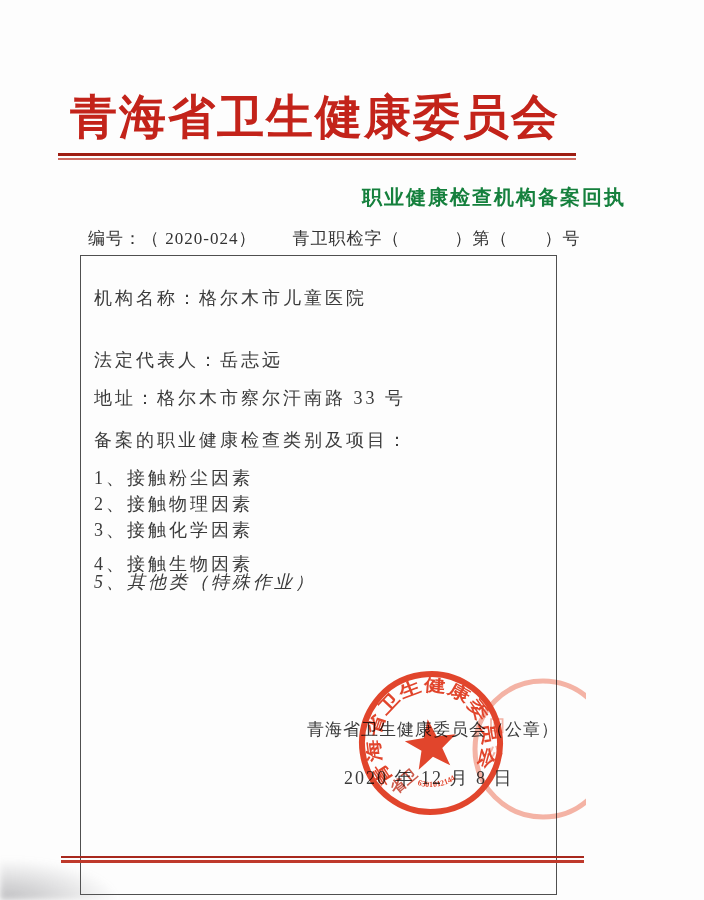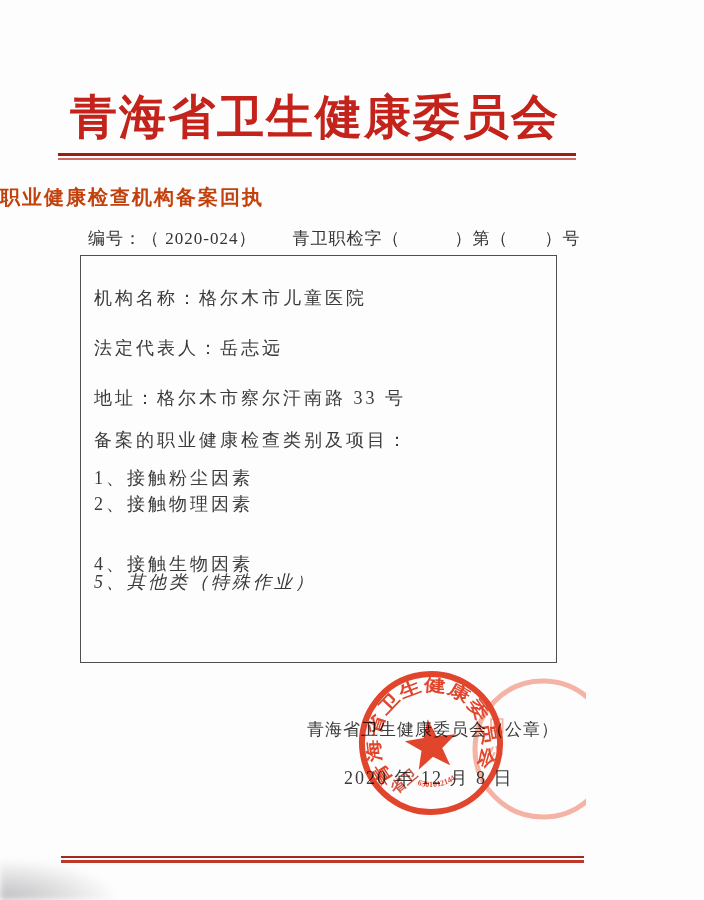--- a/index.html
+++ b/index.html
@@ -15,39 +15,39 @@
     position:absolute;left:0;top:86px;width:630px;
     text-align:center;
     font-size:47px;font-weight:bold;color:#c3231a;
     letter-spacing:2px;white-space:nowrap;
   }
   .rule-top{position:absolute;left:58px;top:153px;width:518px;}
   .rule-top .r1{height:3px;background:#9e1d12;}
   .rule-top .r2{height:2px;background:#cf6a60;margin-top:2px;}
 
   .doc-subtitle{
-    position:absolute;left:0;top:184px;width:614px;
-    text-align:left;
-    font-size:20px;font-weight:bold;color:#c2410c;
+    position:absolute;left:12px;top:184px;width:614px;
+    text-align:right;
+    font-size:20px;font-weight:bold;color:#15803d;
     letter-spacing:2px;white-space:nowrap;
   }
 
   .doc-number{
     position:absolute;left:88px;top:227px;
     font-size:17px;color:#333;letter-spacing:1px;white-space:nowrap;
   }
 
   .content-box{
-    position:absolute;left:80px;top:255px;width:477px;height:408px;
+    position:absolute;left:80px;top:255px;width:477px;height:640px;
     border:1.5px solid #4f4f4f;
     box-sizing:border-box;
     color:#3b3b3b;
   }
   .field-row{position:absolute;left:13px;font-size:18px;letter-spacing:3px;white-space:nowrap;}
-  .f0{top:30px;} .f1{top:80px;} .f2{top:130px;}
+  .f0{top:30px;} .f1{top:92px;} .f2{top:130px;}
   .cat-header{position:absolute;left:13px;top:172px;font-size:18px;letter-spacing:3px;white-space:nowrap;}
   .cat-item{position:absolute;left:13px;font-size:18px;letter-spacing:3px;white-space:nowrap;}
   .i0{top:210px;} .i1{top:236px;} .i2{top:262px;} .i3{top:288px;margin-top:8px;} .i4{top:314px;font-style:italic;}
   .validity{position:absolute;left:95px;top:384px;font-size:18px;letter-spacing:2px;white-space:nowrap;}
   .issuer{position:absolute;left:226px;top:462px;font-size:17px;letter-spacing:1px;white-space:nowrap;}
   .issue-date{position:absolute;left:263px;top:510px;font-size:18px;letter-spacing:2px;white-space:nowrap;}
 
   .stamp{
     position:absolute;left:265px;top:399px;width:240px;height:185px;
     mix-blend-mode:multiply;opacity:.95;
@@ -83,20 +83,21 @@
 
     <div class="field-row f0"><span>机构名称：</span><span>格尔木市儿童医院</span></div>
 
     <div class="field-row f1"><span>法定代表人：</span><span>岳志远</span></div>
 
     <div class="field-row f2"><span>地址：</span><span>格尔木市察尔汗南路 33 号</span></div>
 
     <div class="cat-header">备案的职业健康检查类别及项目：</div>
     <div class="cat-item i0">1、接触粉尘因素</div>
     <div class="cat-item i1">2、接触物理因素</div>
+    <div class="cat-item i2">3、接触化学因素</div>
     <div class="cat-item i3">4、接触生物因素</div>
     <div class="cat-item i4">5、其他类（特殊作业）</div>
 
 
     <div class="issuer">青海省卫生健康委员会（公章）</div>
     <div class="issue-date">2020 年 12 月 8 日</div>
 
     <svg class="stamp" viewBox="0 0 240 185" xmlns="http://www.w3.org/2000/svg">
 
       <g opacity="0.45">

